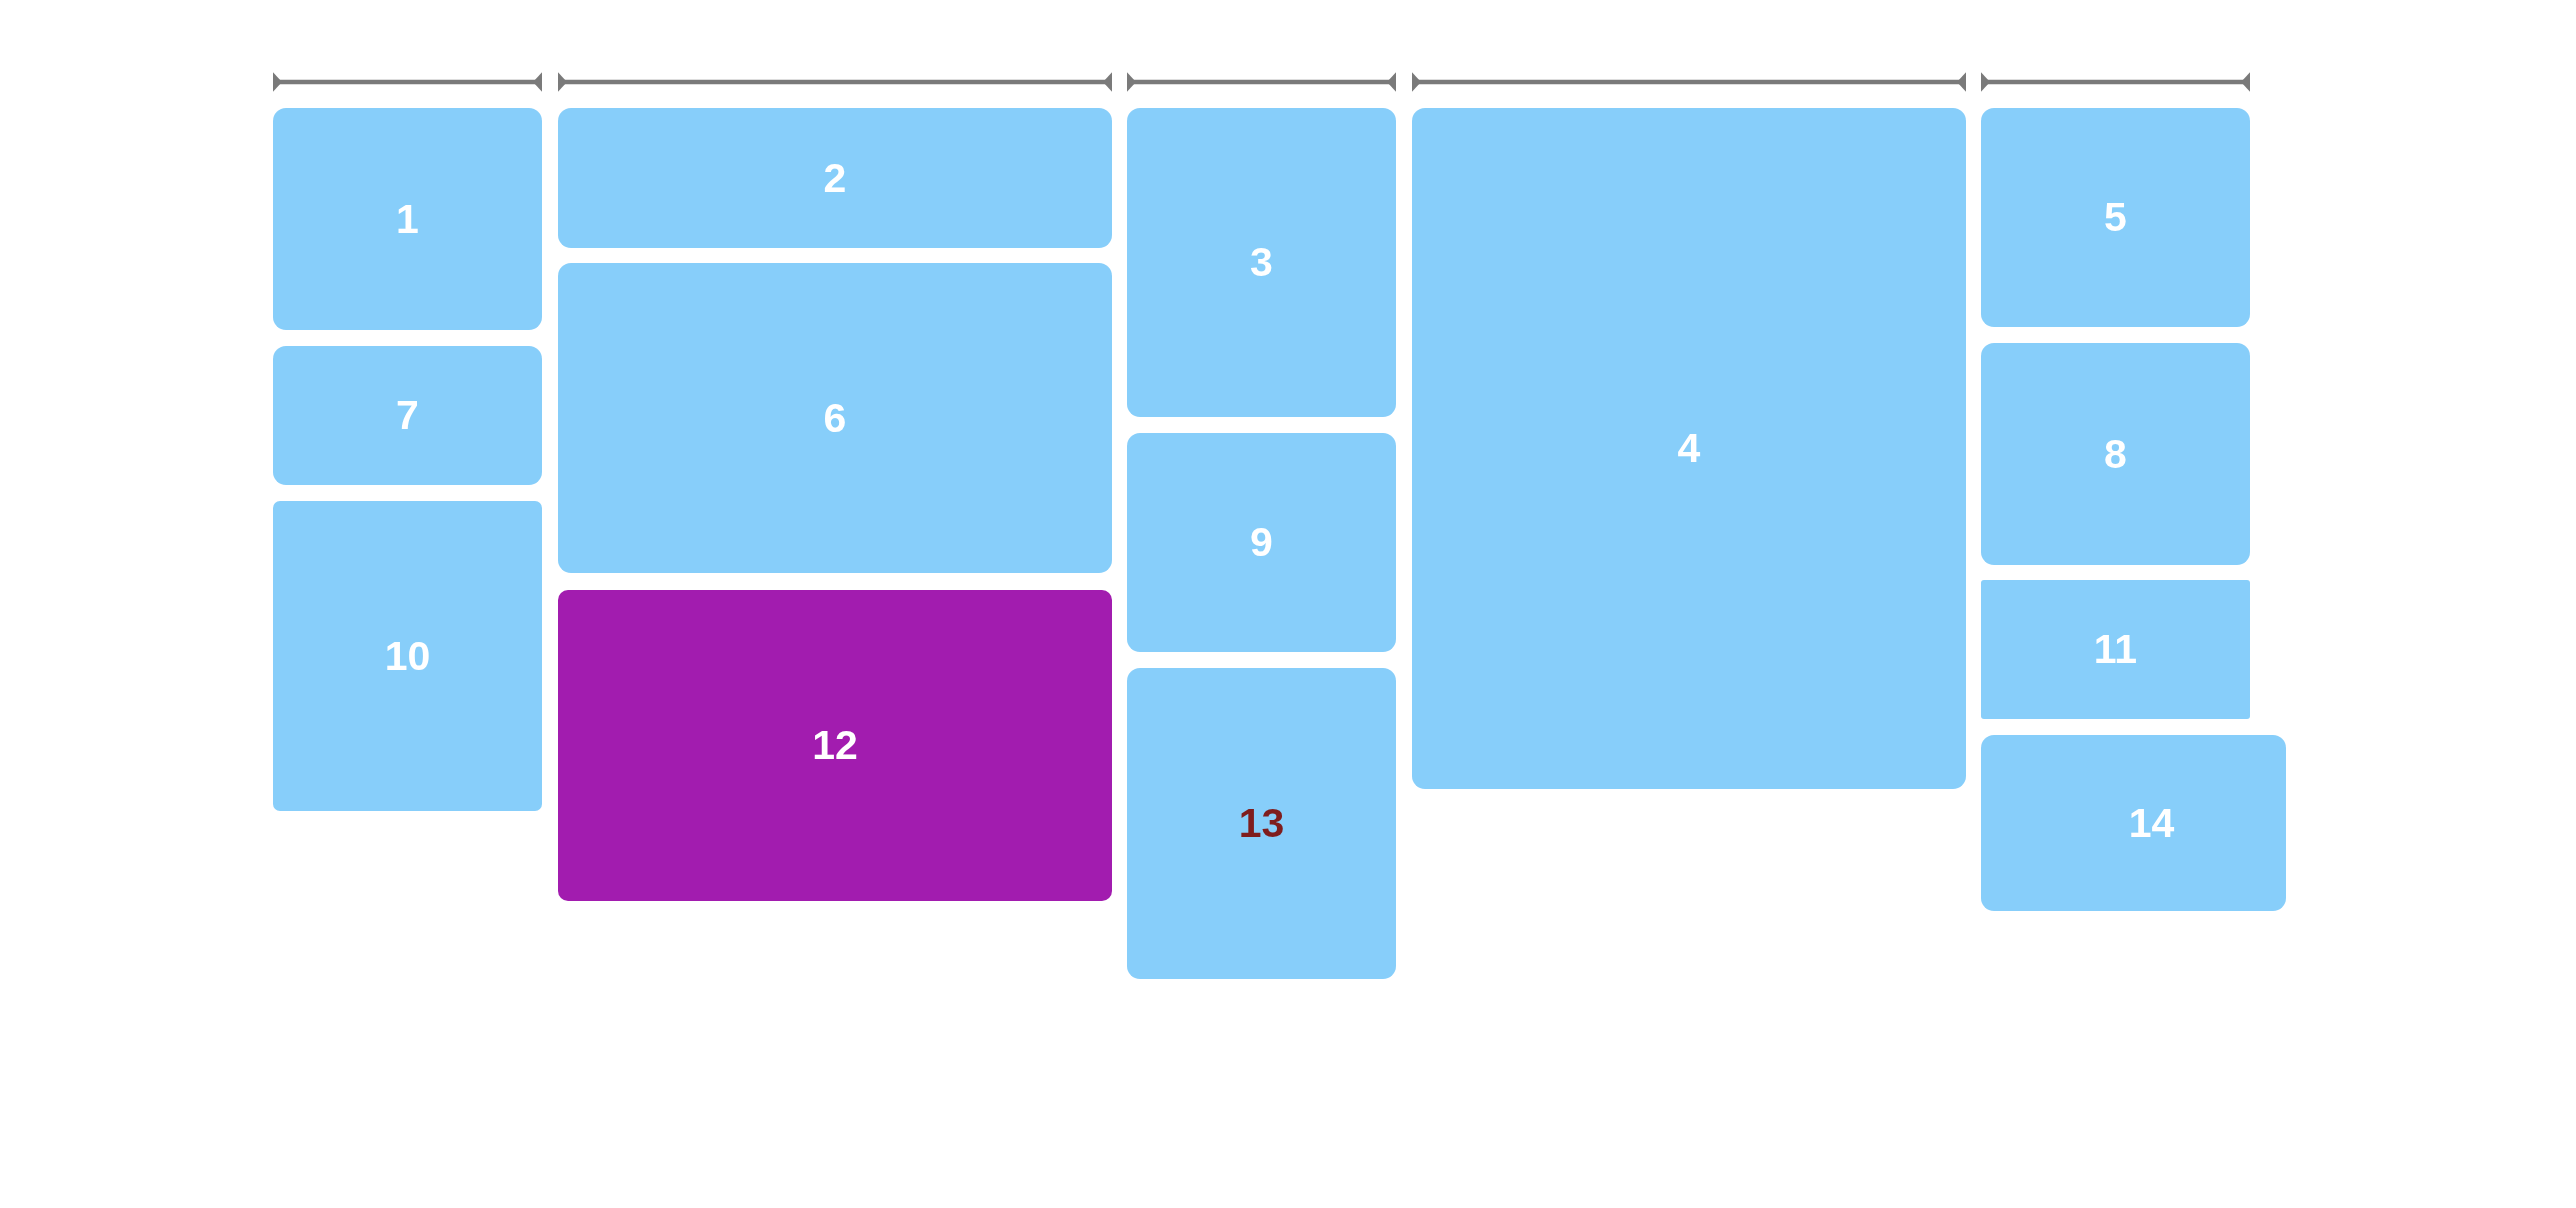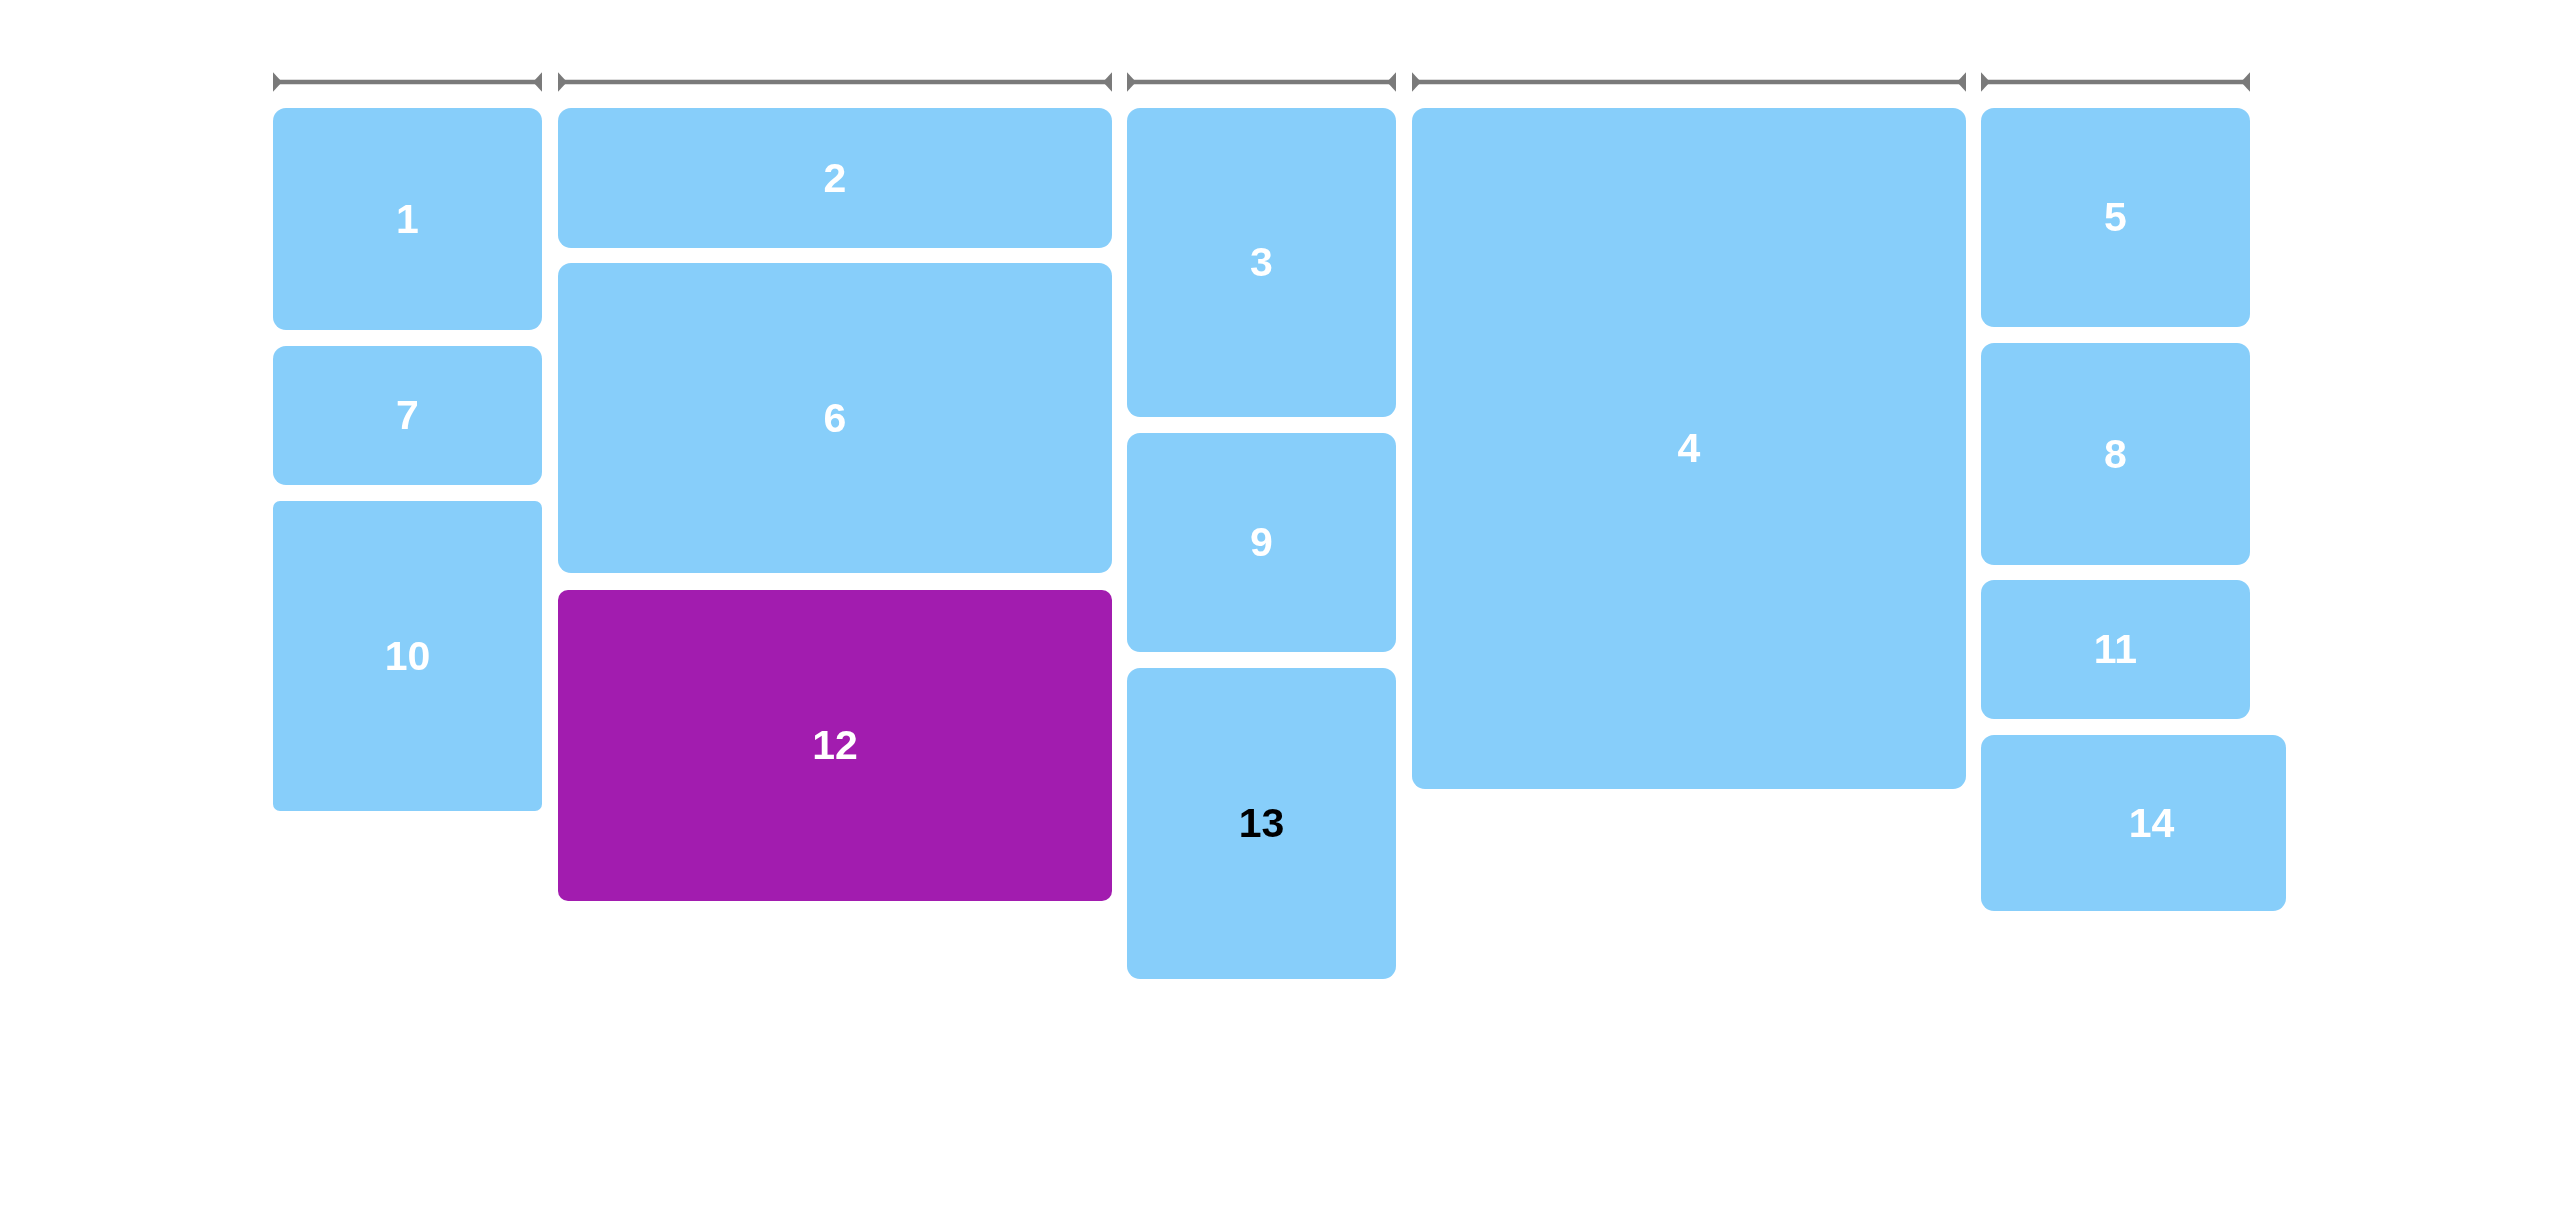--- a/index.html
+++ b/index.html
@@ -89,27 +89,27 @@
       </div>
       <div class="masonry-item" style="left: 1981px; top: 343px; width: 269px; height: 222px; background: rgb(135, 206, 250); border-radius: 13px;">
         <span class="item-label" style="color: rgb(255, 255, 255);">8</span>
       </div>
       <div class="masonry-item" style="left: 1127px; top: 433px; width: 269px; height: 219px; background: rgb(135, 206, 250); border-radius: 13px;">
         <span class="item-label" style="color: rgb(255, 255, 255);">9</span>
       </div>
       <div class="masonry-item" style="left: 273px; top: 501px; width: 269px; height: 310px; background: rgb(135, 206, 250); border-radius: 7px;">
         <span class="item-label" style="color: rgb(255, 255, 255);">10</span>
       </div>
-      <div class="masonry-item" style="left: 1981px; top: 580px; width: 269px; height: 139px; background: rgb(135, 206, 250); border-radius: 13px;">
+      <div class="masonry-item" style="left: 1981px; top: 580px; width: 269px; height: 139px; background: rgb(135, 206, 250); border-radius: 3px;">
         <span class="item-label" style="color: rgb(255, 255, 255);">11</span>
       </div>
       <div class="masonry-item" style="left: 558px; top: 590px; width: 554px; height: 311px; background: #a21caf; border-radius: 10px;">
         <span class="item-label" style="color: rgb(255, 255, 255);">12</span>
       </div>
       <div class="masonry-item" style="left: 1127px; top: 668px; width: 269px; height: 311px; background: rgb(135, 206, 250); border-radius: 13px;">
-        <span class="item-label" style="color: #000000;">13</span>
+        <span class="item-label" style="color: #7f1d1d;">13</span>
       </div>
       <div class="masonry-item" style="left: 1981px; top: 735px; width: 269px; height: 176px; background: rgb(135, 206, 250); border-radius: 13px; padding-left: 36px;">
         <span class="item-label" style="color: rgb(255, 255, 255);">14</span>
       </div>
     </div>
 </div>
 
 
 </body></html>

